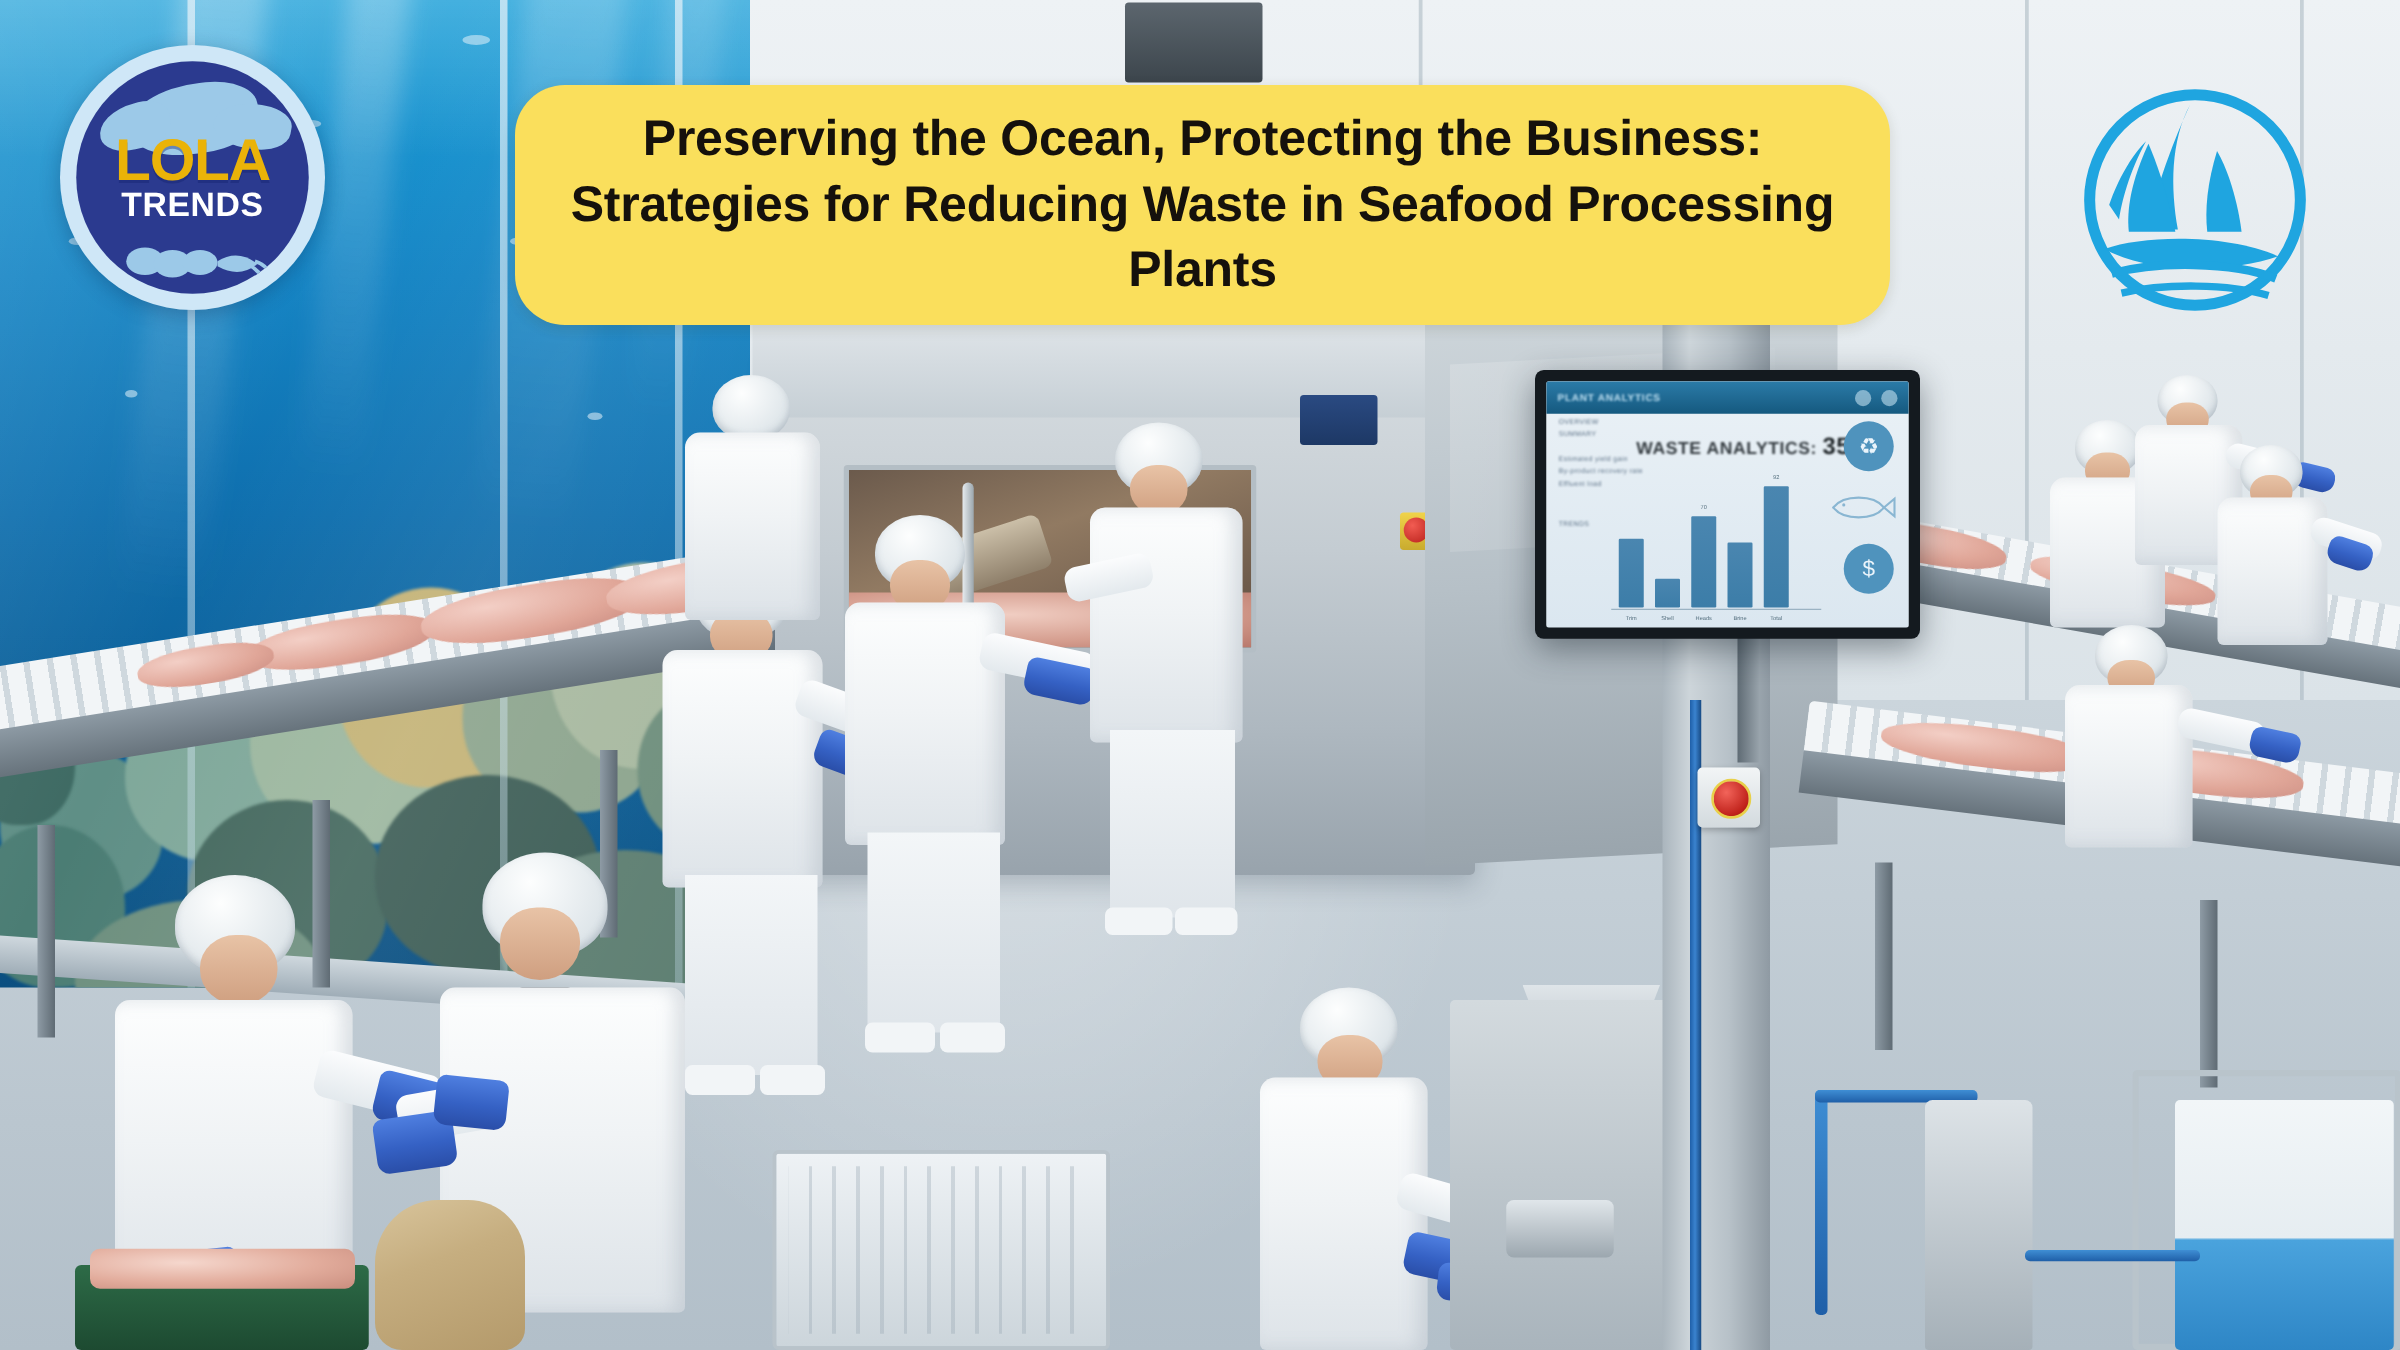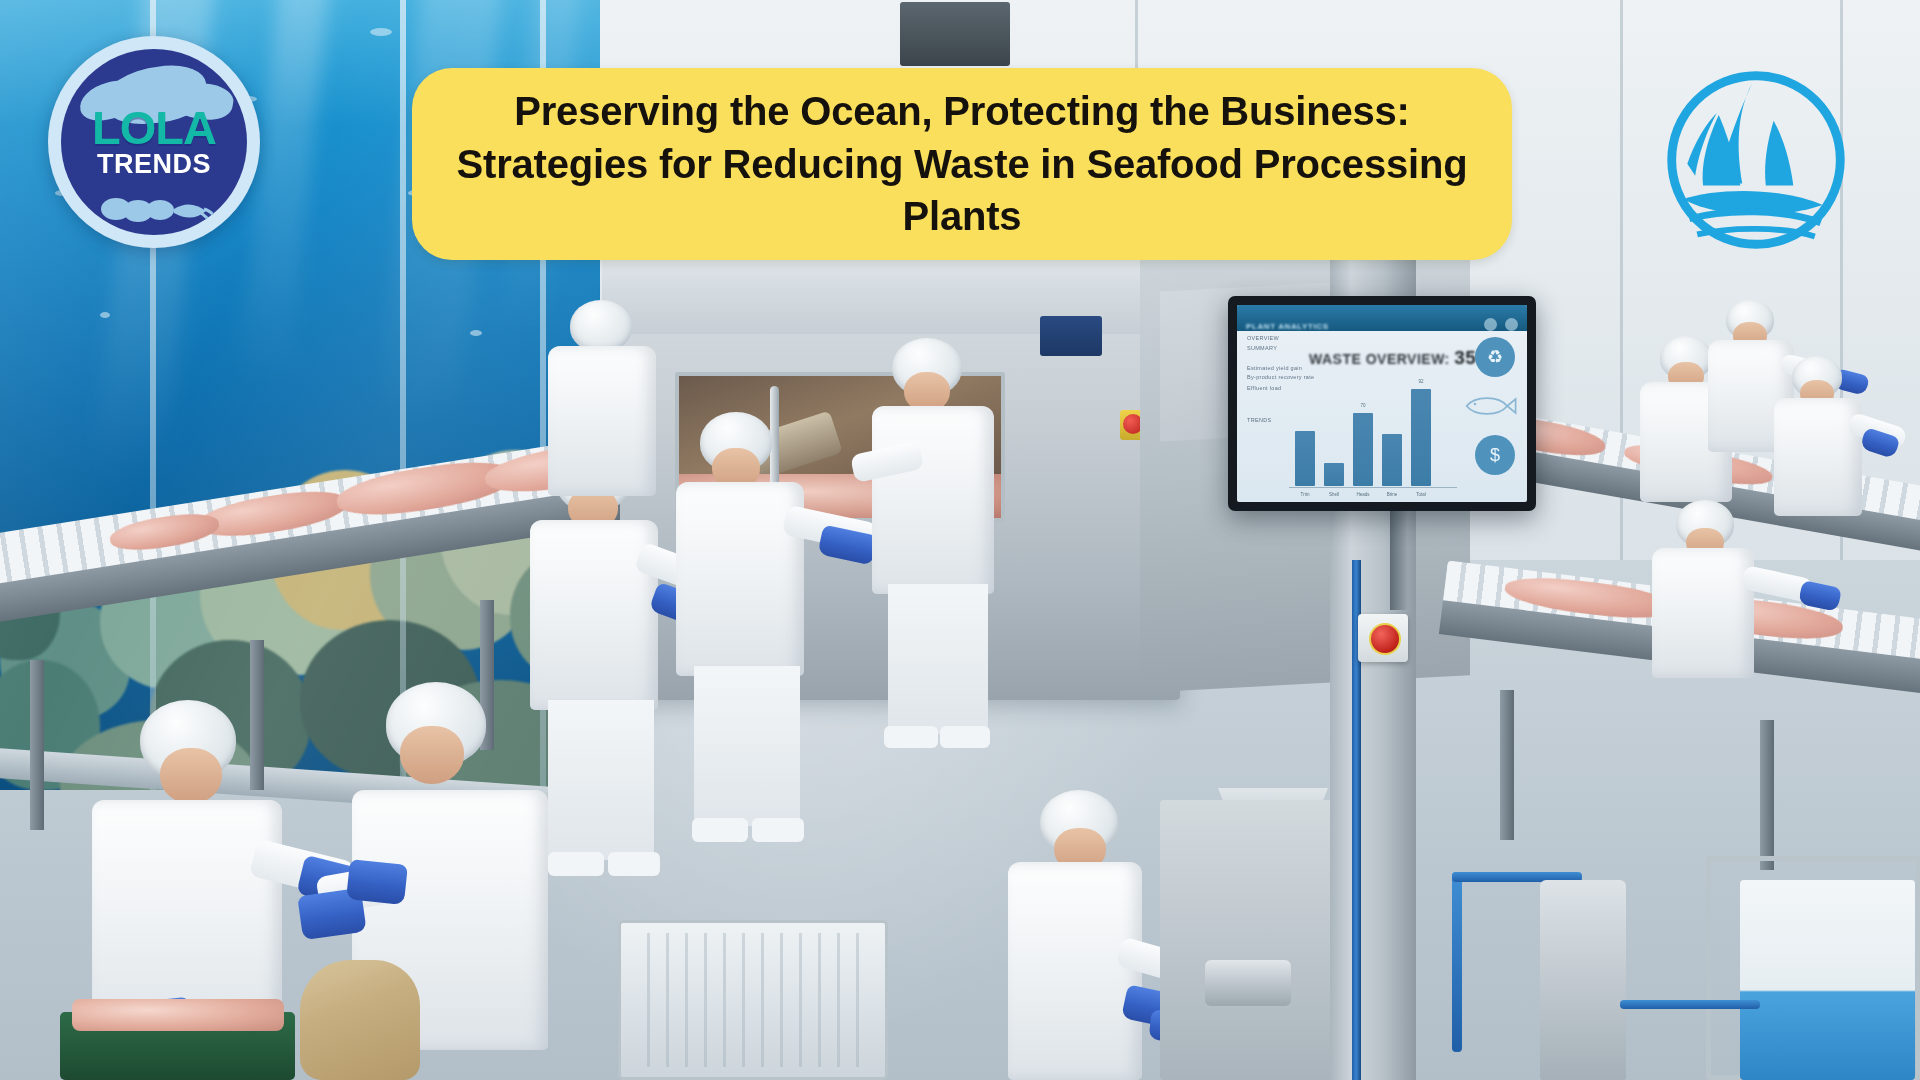--- a/index.html
+++ b/index.html
@@ -183,21 +183,21 @@
     box-shadow:0 8px 26px rgba(20,30,40,.45);
   }
   .screen {
     position:relative; width:100%; height:100%;
     background:linear-gradient(180deg,#eaf1f6,#dbe7f0);
     border-radius:2px; overflow:hidden;
   }
   .screen-header {
     height:26px; width:100%;
     background:linear-gradient(180deg,#2b7ba8,#15597f);
-    display:flex; align-items:flex-end; justify-content:space-between;
+    display:flex; align-items:center; justify-content:space-between;
     padding:0 9px;
   }
   .screen-title {
     font-size:8px; font-weight:bold; color:#bfe0f2; letter-spacing:.6px;
     filter:blur(.9px);
   }
   .screen-icons { display:flex; gap:8px; }
   .screen-icon {
     width:13px; height:13px; border-radius:50%;
     background:rgba(210,235,248,.55); filter:blur(.5px);
@@ -353,21 +353,21 @@
     background:#2b3a8f;
     position:relative; overflow:hidden;
     display:flex; flex-direction:column; align-items:center; justify-content:center;
   }
   .dolphin {
     position:absolute; border-radius:60% 40% 50% 45%;
     background:#9cc9e8;
   }
   .logo-lola-text1 {
     position:relative; z-index:3;
-    font-size:47px; font-weight:bold; color:#14b8a6;
+    font-size:47px; font-weight:bold; color:#eab308;
     letter-spacing:-1px; line-height:.96;
     text-shadow:0 2px 0 rgba(20,35,110,.4);
   }
   .logo-lola-text2 {
     position:relative; z-index:3;
     font-size:27px; font-weight:bold; color:#ffffff;
     letter-spacing:.5px; line-height:1.05;
   }
   .shrimp-deco {
     position:absolute; bottom:8px; left:50%; transform:translateX(-50%);
@@ -620,21 +620,21 @@
       <div class="screen-body">
 
         <div class="side-text" style="top:4px">OVERVIEW</div>
         <div class="side-text" style="top:14px">SUMMARY</div>
         <div class="side-text" style="top:34px">Estimated yield gain</div>
         <div class="side-text" style="top:43px">By-product recovery rate</div>
         <div class="side-text" style="top:54px">Effluent load</div>
         <div class="side-text" style="top:86px">TRENDS</div>
 
         <div class="kpi-line">
-          <span>WASTE OVERVIEW:</span>
+          <span>WASTE ANALYTICS:</span>
           <span class="kpi-pct">35%</span>
         </div>
 
         <div class="chart-axis"></div>
         <div class="chart-area">
           <div class="bar" id="bar0" style="height: 52%; background: linear-gradient(rgb(74, 134, 176), rgb(60, 125, 168));">
             <span class="bar-val"></span>
             <span class="bar-label">Trim</span>
           </div>
           <div class="bar" id="bar1" style="height: 22%; background: linear-gradient(rgb(74, 134, 176), rgb(60, 125, 168));">

